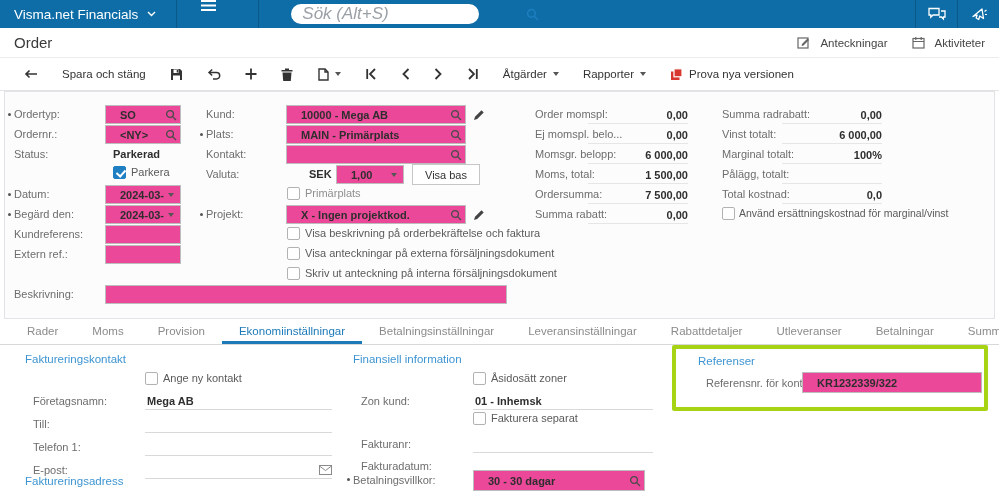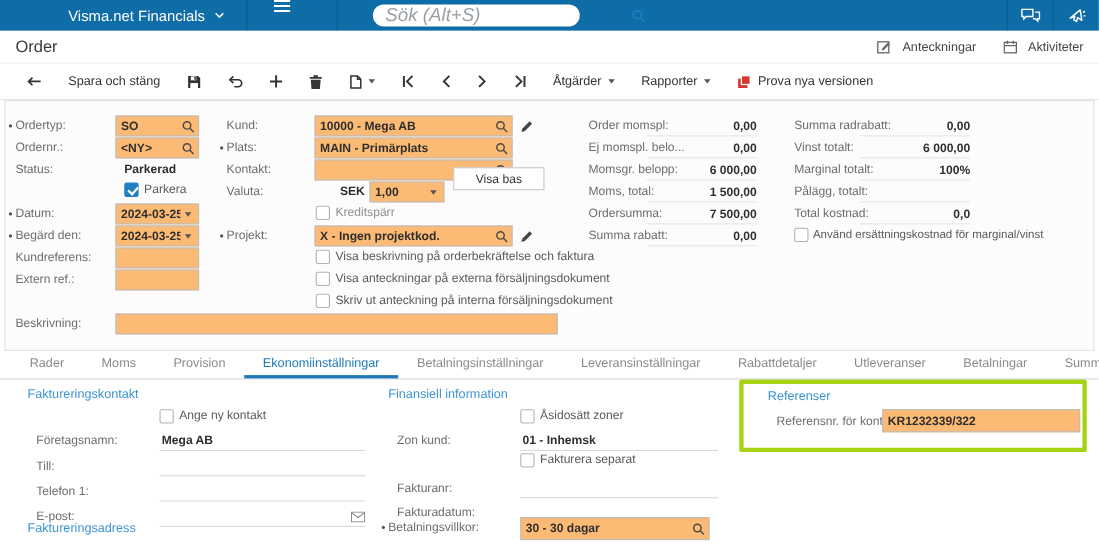--- a/index.html
+++ b/index.html
@@ -1,21 +1,21 @@
 <!DOCTYPE html>
 <html><head>
 <meta charset="utf-8">
 <style>
   * { margin:0; padding:0; box-sizing:border-box; }
   html,body { width:999px; height:495px; }
   body { font-family:"Liberation Sans","DejaVu Sans",sans-serif; font-size:11px; color:#444; background:#fff; overflow:hidden; }
   .screen { position:relative; width:999px; height:495px; background:#fff; }
 
   
-  .topbar { position:absolute; top:0; left:0; width:100%; height:28px; background:#0e6da6; color:#fff; display:flex; align-items:center;padding-left:48px; }
+  .topbar { position:absolute; top:0; left:0; width:100%; height:28px; background:#0e6da6; color:#fff; display:flex; align-items:center; }
   .brand { display:flex; align-items:center; gap:9px; padding:0 20px 0 14px; font-size:13.5px; height:100%; cursor:pointer; }
   .tsep { width:1px; height:28px; background:rgba(0,0,0,0.18); }
   .meny { display:flex; align-items:flex-start; gap:27px; padding:0 24px; font-size:13.5px; height:100%; cursor:pointer;flex-direction:column; }
   .search { margin-left:32px; width:188px; height:20px; background:#fff; border-radius:10px; display:flex; align-items:center; padding:0 8px 0 11px; }
   .search input { flex:1; border:none; outline:none; font-family:inherit; font-size:17px; font-style:italic; color:#555; background:transparent; }
   .search input::placeholder { color:#9aa0a6; }
   .topbar-right { margin-left:auto; display:flex; height:100%; }
   .topcell { width:42px; height:100%; display:flex; align-items:center; justify-content:center; border-left:1px solid rgba(0,0,0,0.18); cursor:pointer; }
 
   
@@ -26,21 +26,21 @@
 
   
   .toolbar { position:absolute; top:58px; left:0; width:100%; height:33px; background:#fff; border-bottom:1px solid #e4e4e4; display:flex; align-items:center; padding-left:12px; }
   .tbtn { display:flex; align-items:center; gap:6px; padding:0 12px; height:100%; font-size:11.5px; color:#333; cursor:pointer; white-space:nowrap; }
   .caret { display:inline-block; width:0; height:0; border-left:3.5px solid transparent; border-right:3.5px solid transparent; border-top:4.5px solid #555; }
 
   
   .panel { position:absolute; left:4px; top:91px; width:991px; height:228px; background:#fcfcfd; border:1px solid #e3e3e7; }
   .lbl { position:absolute; height:19px; line-height:19px; color:#6d6d6d; white-space:nowrap; }
   .dot { position:absolute; width:3px; height:3px; background:#555; border-radius:50%; }
-  .fld { position:absolute; height:19px; background:#fdba74; border:1px solid #bdbdbd; display:flex; align-items:center; padding:0 3px 0 0; }
+  .fld { position:absolute; height:19px; background:#ec4899; border:1px solid #bdbdbd; display:flex; align-items:center; padding:0 3px 0 10px; }
   .fld input { flex:1; min-width:0; border:none; outline:none; background:transparent; font-family:inherit; font-size:11px; font-weight:bold; color:#2e2e2e; padding:0 4px; }
   .valb { position:absolute; height:19px; line-height:19px; font-weight:bold; color:#2e2e2e; white-space:nowrap; }
   .cb { position:absolute; width:13px; height:13px; background:#fff; border:1px solid #b2b2b2; border-radius:2px; cursor:pointer; }
   .cb.checked { background:#1e7fc2; border-color:#1e7fc2; }
   .cb.checked::after { content:""; position:absolute; left:4px; top:1px; width:4px; height:7px; border-right:2px solid #fff; border-bottom:2px solid #fff; transform:rotate(42deg); }
   .cblabel { position:absolute; height:15px; line-height:15px; color:#5a5a5a; white-space:nowrap; }
   .cblabel.dim { color:#8f8f8f; }
   .tlabel { position:absolute; height:19px; line-height:19px; color:#6d6d6d; white-space:nowrap; }
   .tval { position:absolute; width:100px; height:18px; line-height:18px; text-align:right; font-weight:bold; color:#2e2e2e; border-bottom:1px solid #e6e6e6; }
   .btn { position:absolute; background:#fff; border:1px solid #c6c6c6; display:flex; align-items:center; justify-content:center; font-size:11px; color:#333; cursor:pointer; }
@@ -333,26 +333,26 @@
         </svg>
       </span>
   </div>
 
   <div class="lbl" style="left:206px;top:165px">Valuta:</div>
   <div class="valb" style="left:309px;top:165px">SEK</div>
   <div class="fld" style="left:336px;top:165px;width:68px">
     <input value="1,00" style="">
     <span class="caret" style="margin-right:3px"></span>
   </div>
-  <div class="btn" style="left:412px;top:152px;width:83px;height:21px">
+  <div class="btn" style="left:412px;top:164px;width:68px;height:21px">
       <span>Visa bas</span>
     </div>
 
   <span class="cb" style="left:287px;top:187px"></span>
-  <div class="cblabel dim" style="left:305px;top:186px">Kreditspärr</div>
+  <div class="cblabel dim" style="left:305px;top:186px">Primärplats</div>
 
   <span class="dot" style="left:200px;top:213px"></span>
   <div class="lbl" style="left:206px;top:205px">Projekt:</div>
   <div class="fld" style="left:286px;top:205px;width:180px">
     <input value="X - Ingen projektkod." style="">
     <span class="icon">
         <svg width="12" height="12" viewBox="0 0 12 12">
           <circle cx="5" cy="5" r="3.4" fill="none" stroke="#4a4a4a" stroke-width="1.3"></circle>
           <line x1="7.6" y1="7.6" x2="11" y2="11" stroke="#4a4a4a" stroke-width="1.3"></line>
         </svg>

